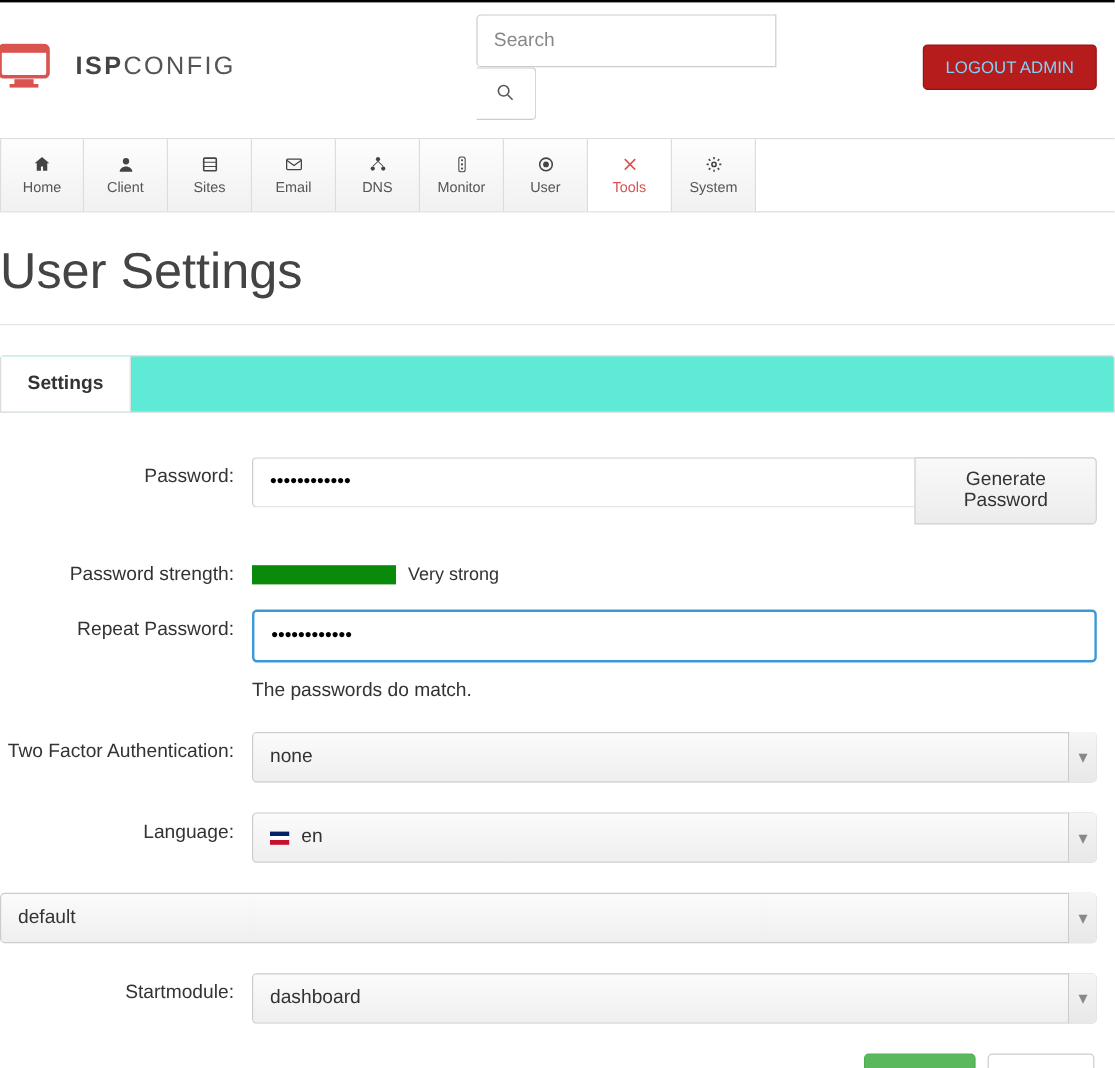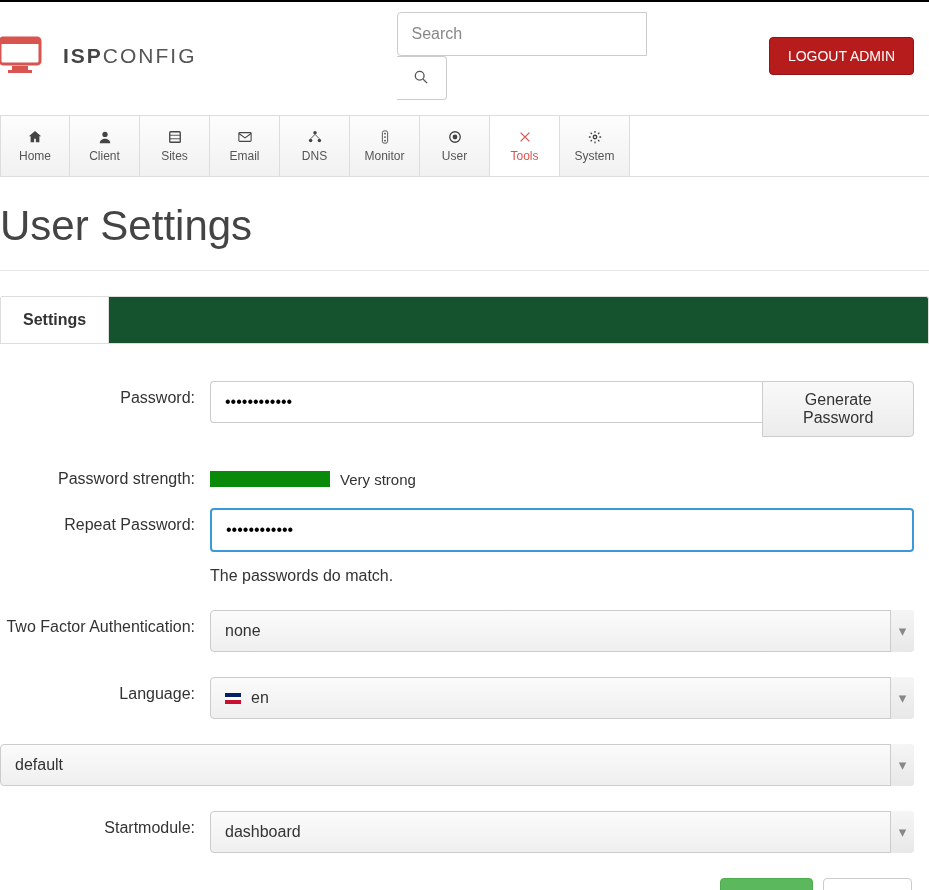--- a/index.html
+++ b/index.html
@@ -6,29 +6,29 @@
 body { font-family: -apple-system, BlinkMacSystemFont, "Segoe UI", Helvetica, Arial, sans-serif; font-size: 15px; color: #333; background: #fff; width: 929px; }
 .topbar { border-top: 2px solid #000; display: flex; align-items: center; padding: 10px 0 15px 0; }
 .logo { display: flex; align-items: center; gap: 8px; }
 .logo-mark { width: 55px; height: 40px; position: relative; }
 .logo-text { font-size: 21px; letter-spacing: 2px; color: #555; }
 .logo-text b { font-weight: 700; color: #444; }
 .search-wrap { margin-left: auto; display: flex; margin-right: 20px; flex-direction: column; }
 .search-input { width: 250px; height: 44px; border: 1px solid #ccc; border-radius: 4px 0 0 4px; padding: 0 14px; font-size: 16px; color: #555; }
 .search-input::placeholder { color: #888; }
 .search-btn { width: 50px; height: 44px; border: 1px solid #ccc; border-left: none; border-radius: 0 4px 4px 0; background: #fff; cursor: pointer; display:flex; align-items:center; justify-content:center; }
-.logout-btn { background: #b71c1c; color: #ffffff; border: 1px solid #8e1515; border-radius: 4px; padding: 10px 18px; font-size: 14px; cursor: pointer; margin-right: 15px; }
+.logout-btn { background: #b71c1c; color: #7dd3fc; border: 1px solid #8e1515; border-radius: 4px; padding: 10px 18px; font-size: 14px; cursor: pointer; margin-right: 15px; }
 .mainnav { display: flex; border-top: 1px solid #ddd; border-bottom: 1px solid #ddd; }
 .nav-item { width: 70px; height: 60px; border-right: 1px solid #ddd; display: flex; flex-direction: column; align-items: center; justify-content: center; gap: 4px; font-size: 12px; color: #555; cursor: pointer; background: linear-gradient(#fdfdfd,#f1f1f1); }
 .nav-item:first-child { border-left: 1px solid #ddd; }
 .nav-item.active { color: #d9534f; background: #fff; }
 .nav-icon { width: 16px; height: 16px; display:flex; align-items:center; justify-content:center; }
 .page-title { font-size: 42px; font-weight: 400; color: #444; margin: 25px 0 20px 0; }
 hr.divider { border: none; border-top: 1px solid #e5e5e5; margin-bottom: 25px; }
-.tabbar { display: flex; background: #14532d; border: 1px solid #ddd; border-radius: 3px 3px 0 0; }
+.tabbar { display: flex; background: #5eead4; border: 1px solid #ddd; border-radius: 3px 3px 0 0; }
 .tab { padding: 14px 22px; font-size: 16px; color: #333; cursor: pointer; }
 .tab.active { background: #fff; border-right: 1px solid #ddd; font-weight: 600; }
 .form-panel { padding: 37px 15px 20px 0; }
 .form-row { display: flex; align-items: flex-start; margin-bottom: 25px; }
 .form-label { width: 210px; text-align: right; padding-right: 15px; padding-top: 8px; font-size: 16px; color: #333; }
 .form-field { flex: 1; }
 .input-group { display: flex; }
 .text-input { width: 100%; height: 42px; border: 1px solid #ccc; border-radius: 4px; padding: 0 14px; font-size: 16px; }
 .text-input.grouped { border-radius: 4px 0 0 4px; border-right: none; }
 .gen-btn { height: 56px; padding: 0 20px; border: 1px solid #ccc; border-radius: 0 4px 4px 0; background: linear-gradient(#f9f9f9,#ececec); font-size: 16px; cursor: pointer; color: #333; }
@@ -173,21 +173,21 @@
   <div class="form-row">
     <div class="form-label">Password:</div>
     <div class="form-field">
       <div class="input-group">
         <input type="password" class="text-input grouped" value="••••••••••••" style="">
         <button class="gen-btn">Generate Password</button>
       </div>
     </div>
   </div>
 
-  <div class="form-row" style="margin-bottom:20px;align-items:center;">
+  <div class="form-row" style="margin-bottom:20px;">
     <div class="form-label">Password strength:</div>
     <div class="form-field">
       <div class="strength-wrap">
         <div class="strength-bar"></div>
         <span>Very strong</span>
       </div>
     </div>
   </div>
 
   <div class="form-row">

